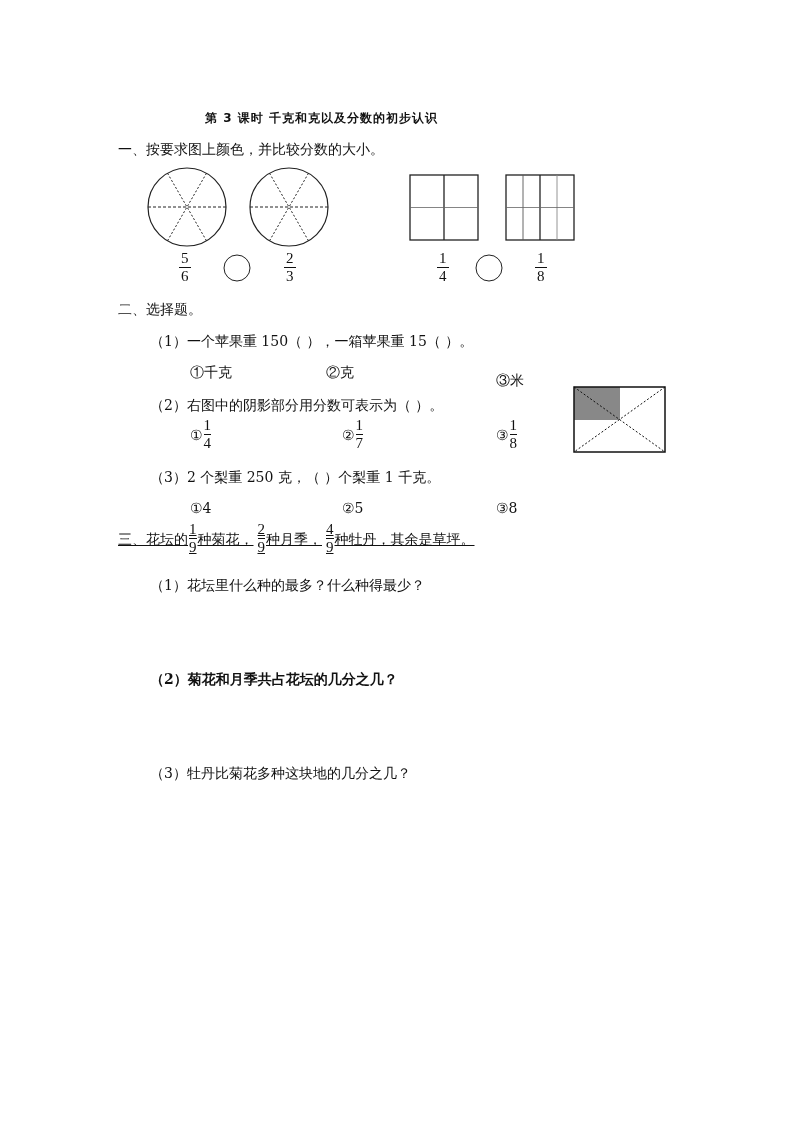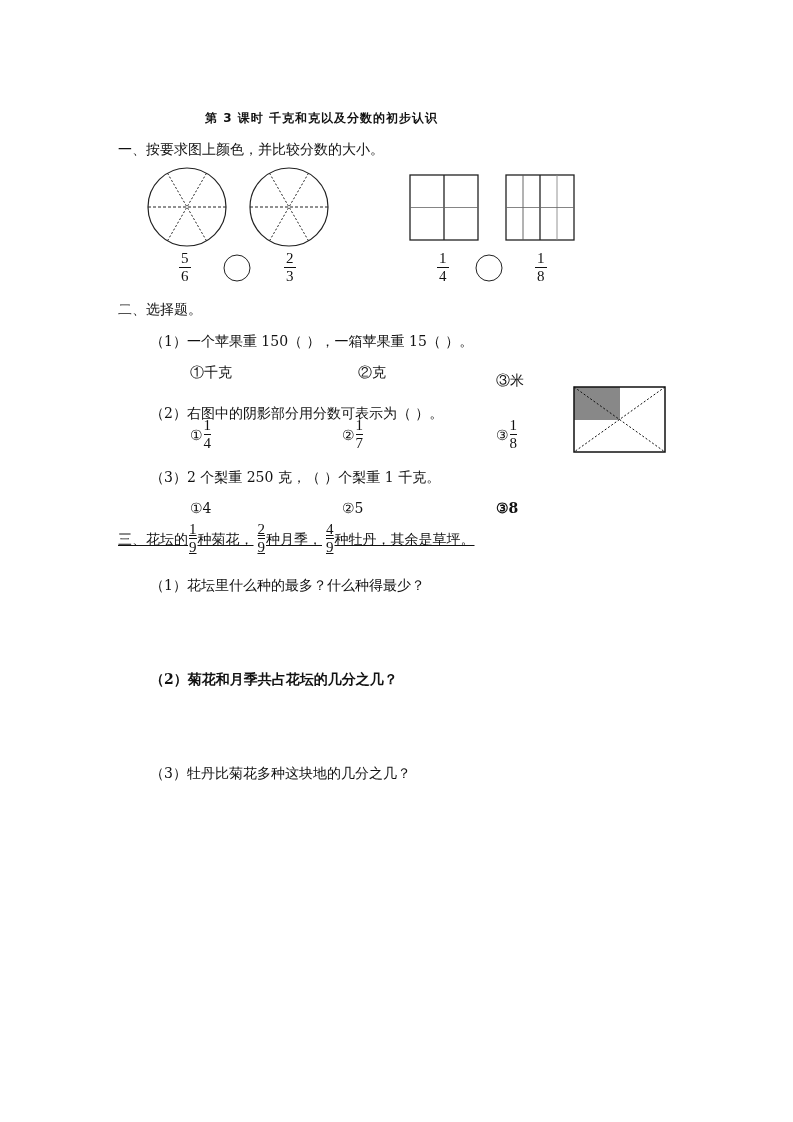--- a/index.html
+++ b/index.html
@@ -67,24 +67,24 @@
 <div class="frac" style="left:535px;top:251px;">
   <span class="num">1</span>
     <span class="bar"></span>
     <span class="num">8</span>
 </div>
 
 <div class="abs t14" style="left:118px;top:300px;">二、选择题。</div>
 
 <div class="abs t14" style="left:150px;top:332px;">（1）一个苹果重 150（      ），一箱苹果重 15（      ）。</div>
 <div class="opt" style="left:190px;top:364px;">①千克</div>
-<div class="opt" style="left:358px;top:364px;">②克</div>
+<div class="opt" style="left:326px;top:364px;">②克</div>
 <div class="opt" style="left:496px;top:364px;margin-top:8px;">③米</div>
 
-<div class="abs t14" style="left:150px;top:396px;margin-top:8px;">（2）右图中的阴影部分用分数可表示为（      ）。</div>
+<div class="abs t14" style="left:150px;top:396px;">（2）右图中的阴影部分用分数可表示为（      ）。</div>
 
 <div class="opt" style="left:190px;top:418px;">
   <span>①</span>
   <span class="inline-frac">
       <span>1</span>
       <span class="bar"></span>
       <span>4</span>
     </span>
 </div>
 <div class="opt" style="left:342px;top:418px;">
@@ -107,21 +107,21 @@
 <svg style="left:0;top:0;width:793px;height:470px;pointer-events:none;">
   <rect x="574" y="387" width="46" height="33" fill="#888888"></rect>
   <rect x="574" y="387" width="91" height="65" fill="none" stroke="#111" stroke-width="1.5"></rect>
   <line x1="574" y1="387" x2="665" y2="452" stroke="#111" stroke-width="1" stroke-dasharray="2,2"></line>
   <line x1="665" y1="387" x2="574" y2="452" stroke="#111" stroke-width="1" stroke-dasharray="2,2"></line>
 </svg>
 
 <div class="abs t14" style="left:150px;top:468px;">（3）2 个梨重 250 克，（    ）个梨重 1 千克。</div>
 <div class="opt" style="left:190px;top:500px;">①4</div>
 <div class="opt" style="left:342px;top:500px;text-align:center;">②5</div>
-<div class="opt" style="left:496px;top:500px;font-weight:bold;">③8</div>
+<div class="opt" style="left:496px;top:500px;">③8</div>
 
 <div class="abs t14" style="left:118px;top:522px;display:flex;align-items:center;text-decoration:underline;">
   <span>三、花坛的</span>
   <span class="inline-frac">
       <span>1</span>
       <span class="bar"></span>
       <span>9</span>
     </span>
   <span>种菊花，</span>
   <span class="inline-frac" style="margin-left:4px;">

